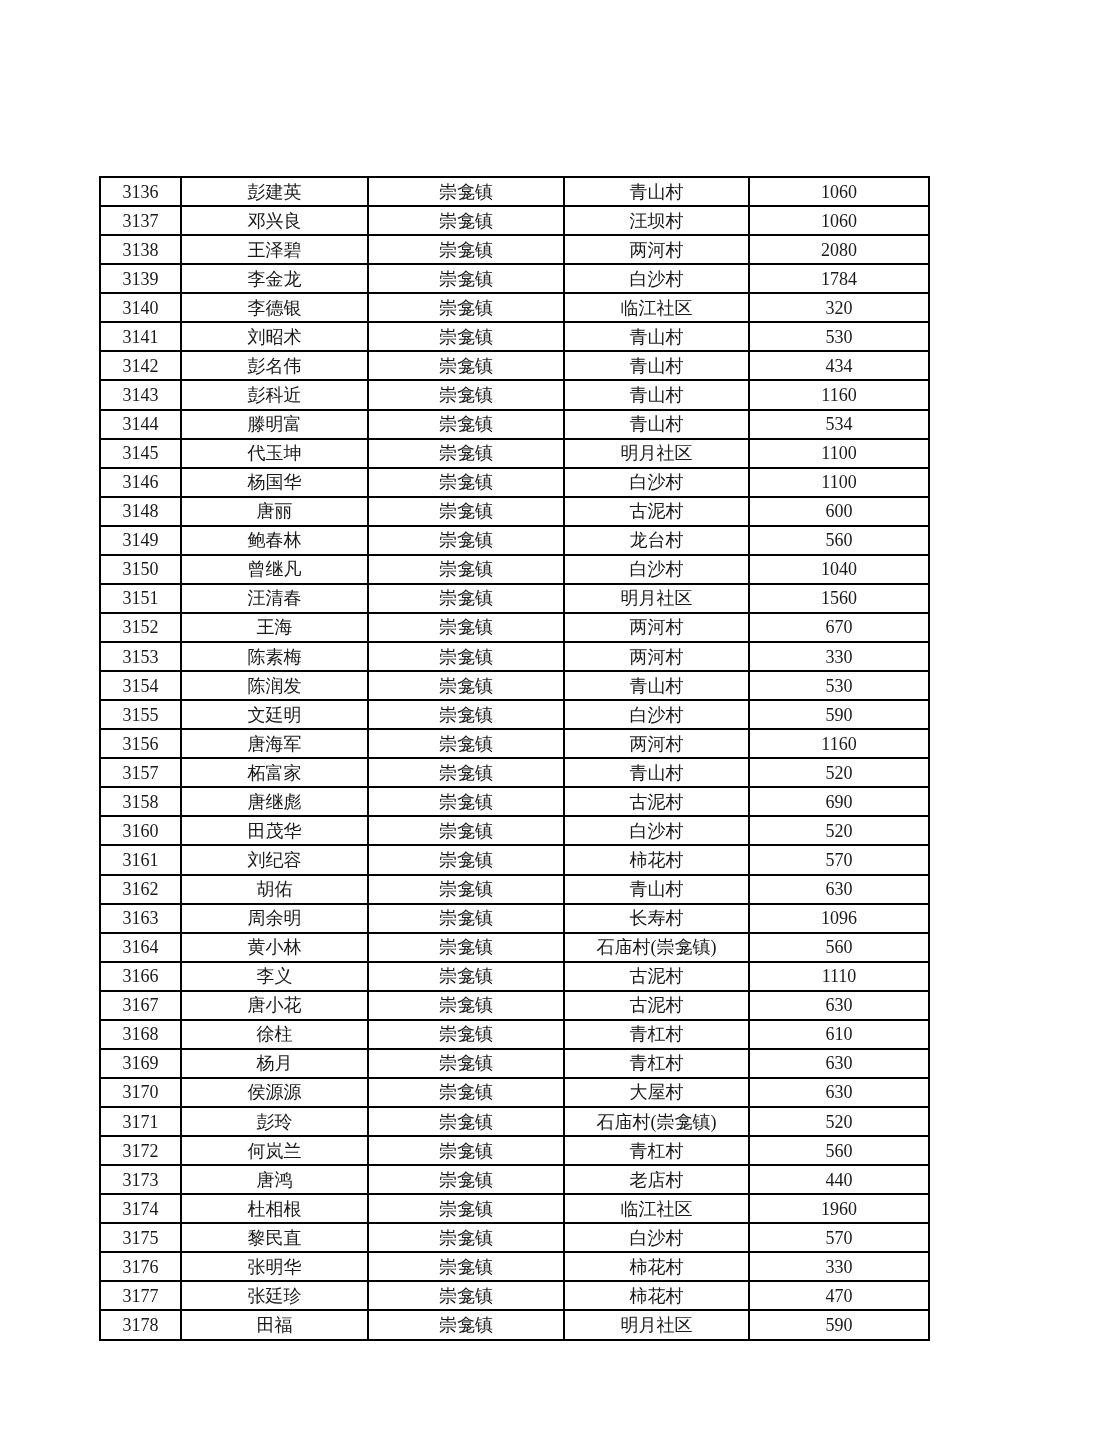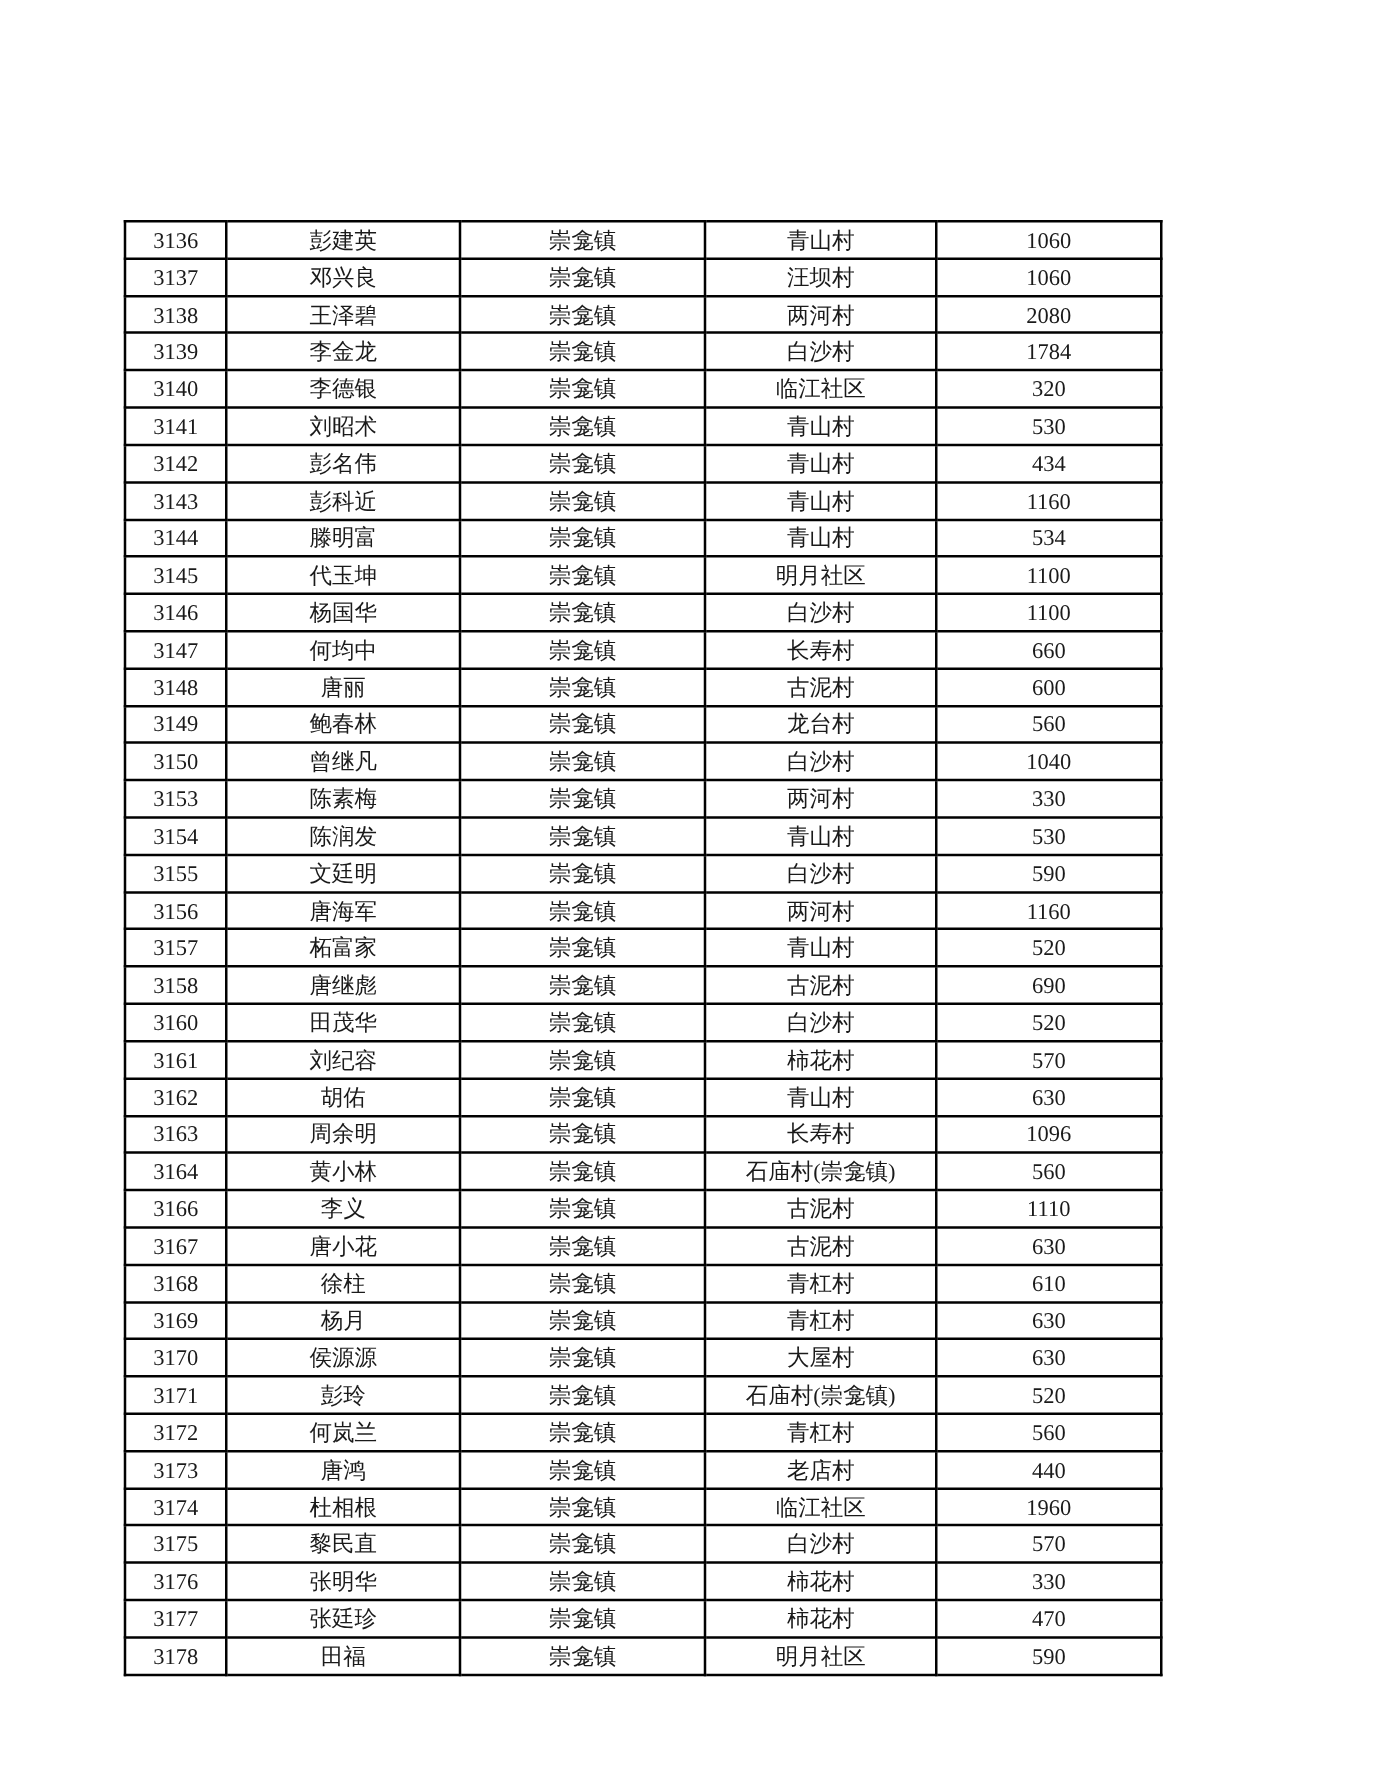--- a/index.html
+++ b/index.html
@@ -127,46 +127,53 @@
           <td>1100</td>
         </tr>
         <tr>
           <td>3146</td>
           <td>杨国华</td>
           <td>崇龛镇</td>
           <td>白沙村</td>
           <td>1100</td>
         </tr>
         <tr>
-          <td>3147</td>
-          <td>何均中</td>
-          <td>崇龛镇</td>
-          <td>长寿村</td>
-          <td>660</td>
-        </tr>
-        <tr>
           <td>3148</td>
           <td>唐丽</td>
           <td>崇龛镇</td>
           <td>古泥村</td>
           <td>600</td>
         </tr>
         <tr>
           <td>3149</td>
           <td>鲍春林</td>
           <td>崇龛镇</td>
           <td>龙台村</td>
           <td>560</td>
         </tr>
         <tr>
           <td>3150</td>
           <td>曾继凡</td>
           <td>崇龛镇</td>
           <td>白沙村</td>
           <td>1040</td>
+        </tr>
+        <tr>
+          <td>3151</td>
+          <td>汪清春</td>
+          <td>崇龛镇</td>
+          <td>明月社区</td>
+          <td>1560</td>
+        </tr>
+        <tr>
+          <td>3152</td>
+          <td>王海</td>
+          <td>崇龛镇</td>
+          <td>两河村</td>
+          <td>670</td>
         </tr>
         <tr>
           <td>3153</td>
           <td>陈素梅</td>
           <td>崇龛镇</td>
           <td>两河村</td>
           <td>330</td>
         </tr>
         <tr>
           <td>3154</td>

